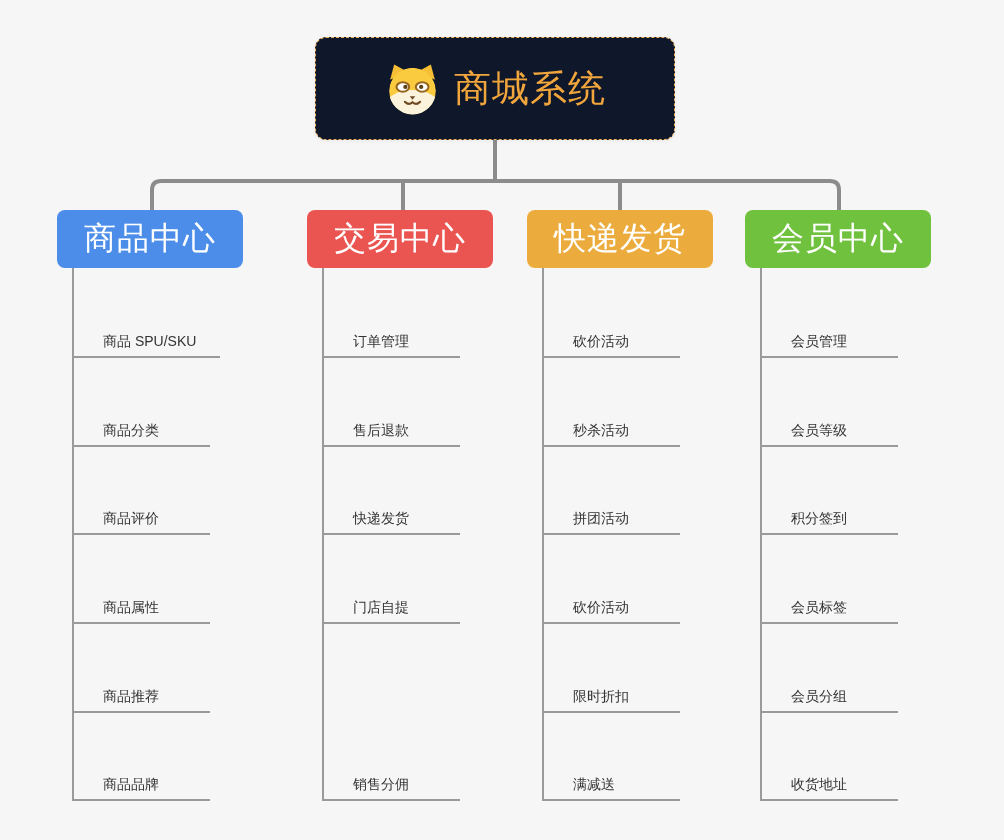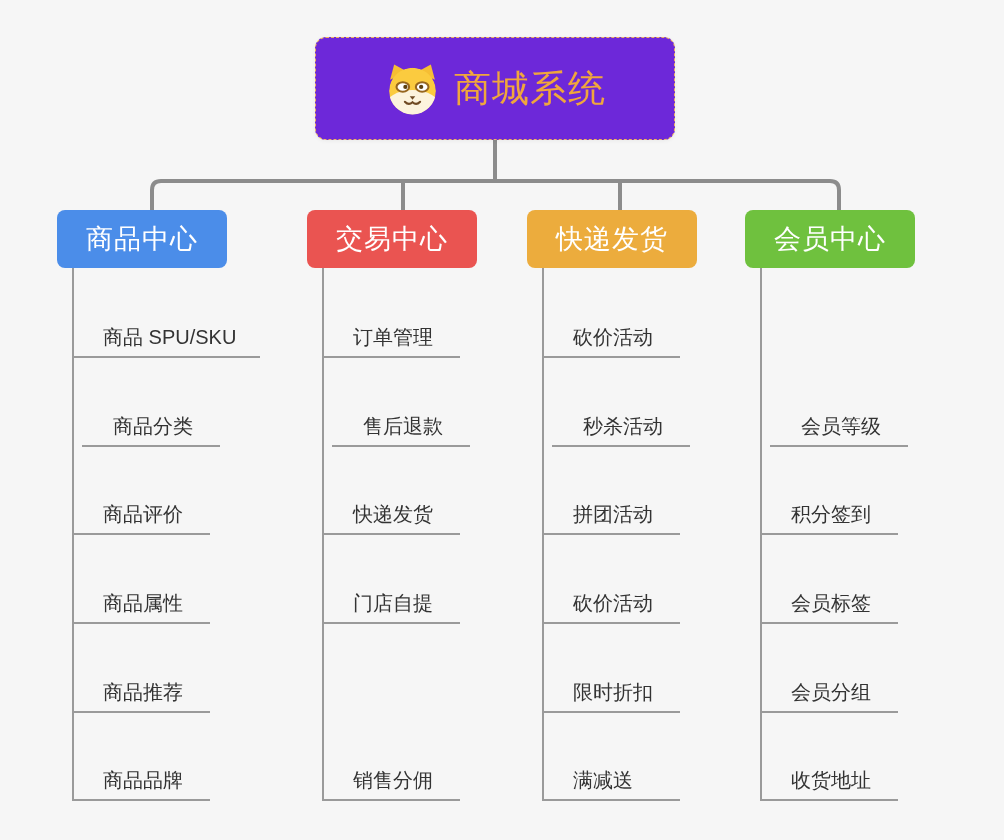--- a/index.html
+++ b/index.html
@@ -7,62 +7,62 @@
   body {
     font-family:"Liberation Sans","DejaVu Sans",sans-serif;
     background:#f6f6f6;
     overflow:hidden;
   }
   .canvas { position:relative; width:1004px; height:840px; background:#f6f6f6; }
 
   
   .root-node {
     position:absolute; left:315px; top:37px; width:360px; height:103px;
-    background:#6d28d9;
+    background:#0f172a;
     border:1px dashed #f0b35c;
     border-radius:11px;
     display:flex; align-items:center; justify-content:center; gap:13px;
     box-shadow:0 1px 4px rgba(0,0,0,.05);
   }
   .root-title { font-size:37px; color:#f0a63c; letter-spacing:1px; }
   .dog { width:57px; height:54px; display:block; }
 
   
   .connectors { position:absolute; left:0; top:0; width:1004px; height:214px; }
 
   
   .branch { position:absolute; top:210px; width:250px; height:610px; }
   .b0 { left:57px; }
   .b1 { left:307px; }
   .b2 { left:527px; }
   .b3 { left:745px; }
 
   .branch-header {
-    position:absolute; left:0; top:0; width:170px; height:58px;
+    position:absolute; left:0; top:0; width:186px; height:58px;
     border-radius:8px;
-    color:#ffffff; font-size:27px;
+    color:#ffffff; font-size:32px;
     display:flex; align-items:center; justify-content:center;
     letter-spacing:1px;
   }
 
   .trunk {
     position:absolute; left:15px; top:58px; width:2px; height:533px;
     background:#9a9a9a;
   }
 
   .item {
     position:absolute; left:15px; height:40px;
     width:max-content; min-width:138px;
     padding:0 24px 5px 31px;
     border-bottom:2px solid #9a9a9a;
     display:flex; align-items:flex-end;
-    font-size:20px; color:#333333; white-space:nowrap;
+    font-size:14px; color:#333333; white-space:nowrap;
   }
   .r0 { top:108px; }
-  .r1 { top:197px;margin-left:10px; }
+  .r1 { top:197px; }
   .r2 { top:285px; }
   .r3 { top:374px; }
   .r4 { top:463px;text-align:right; }
   .r5 { top:551px; }
 </style>
 </head>
 <body>
 
 <div class="canvas">
 
@@ -122,20 +122,21 @@
     <div class="item r1">秒杀活动</div>
     <div class="item r2">拼团活动</div>
     <div class="item r3">砍价活动</div>
     <div class="item r4">限时折扣</div>
     <div class="item r5">满减送</div>
   </div>
 
   <div class="branch b3">
     <div class="branch-header" style="background-color: rgb(111, 193, 62);">会员中心</div>
     <div class="trunk"></div>
+    <div class="item r0">会员管理</div>
     <div class="item r1">会员等级</div>
     <div class="item r2">积分签到</div>
     <div class="item r3">会员标签</div>
     <div class="item r4">会员分组</div>
     <div class="item r5">收货地址</div>
   </div>
 
 </div>
 
 </body></html>

